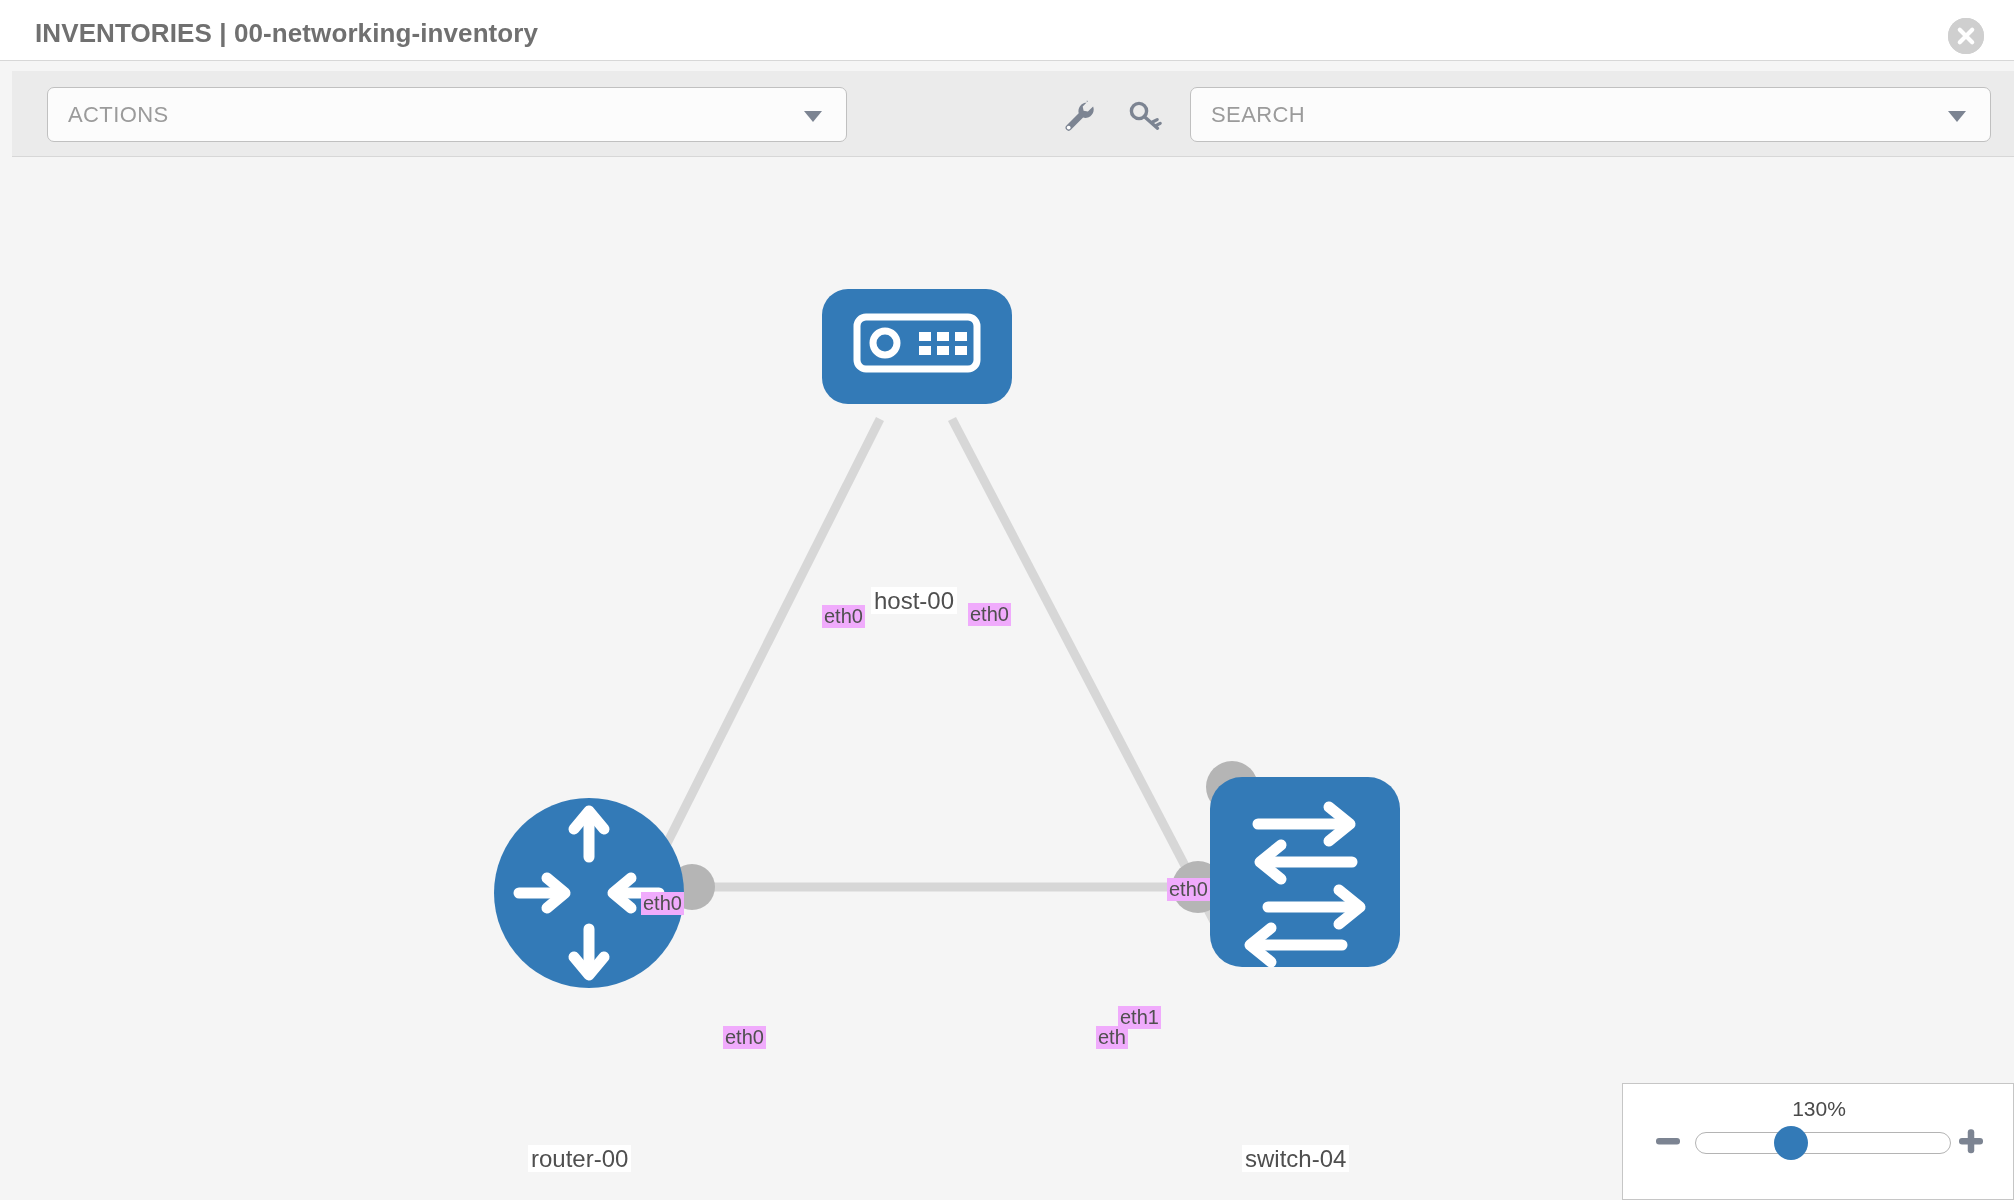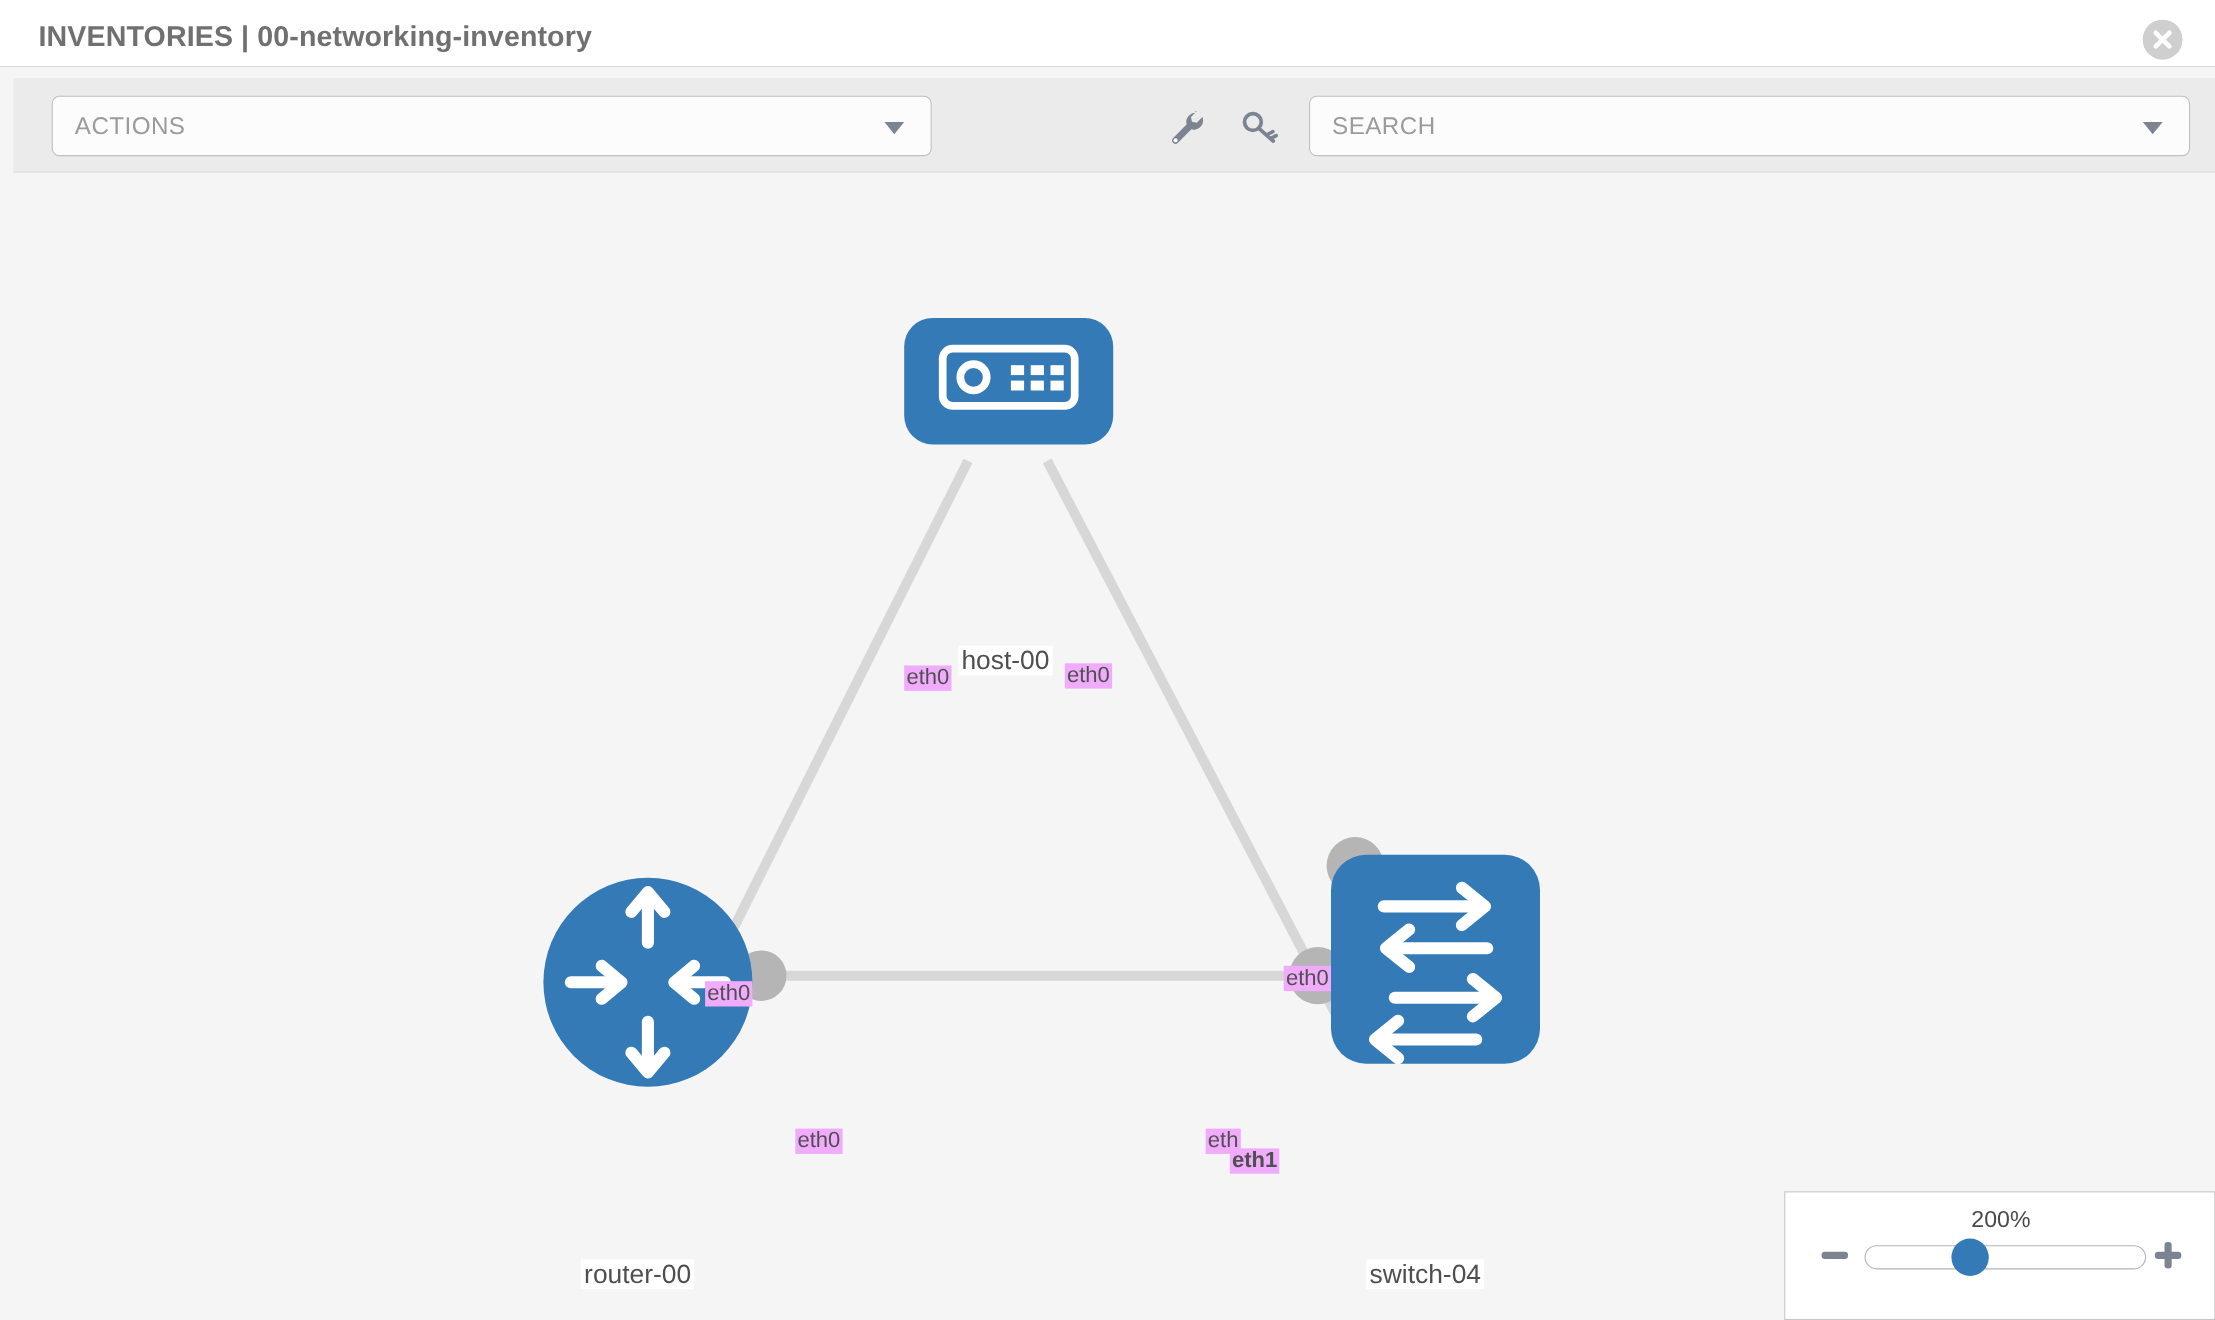--- a/index.html
+++ b/index.html
@@ -324,24 +324,24 @@
     <div class="node-label" style="left:871px; top:430px;">host-00</div>
     <div class="node-label" style="left:528px; top:988px;">router-00</div>
     <div class="node-label" style="left:1242px; top:988px;">switch-04</div>
 
     <div class="iface-label" style="left:822px; top:448px;">eth0</div>
     <div class="iface-label" style="left:968px; top:446px;">eth0</div>
     <div class="iface-label" style="left:641px; top:735px;">eth0</div>
     <div class="iface-label" style="left:1167px; top:721px;">eth0</div>
     <div class="iface-label" style="left:723px; top:869px;">eth0</div>
     <div class="iface-label" style="left:1096px; top:869px;">eth</div>
-    <div class="iface-label" style="left:1118px; top:887px;font-weight:bold;">eth1</div>
+    <div class="iface-label" style="left:1118px; top:849px;">eth1</div>
 
     <div class="zoom-panel" style="top:926px;">
-      <div class="zoom-value">200%</div>
+      <div class="zoom-value">130%</div>
       <div class="zoom-minus">
         <svg width="30" height="30" viewBox="0 0 30 30" aria-hidden="true">
           <rect x="3" y="12" width="24" height="6.5" rx="3" fill="#7c8492"></rect>
         </svg>
       </div>
       <div class="zoom-track"></div>
       <div class="zoom-thumb"></div>
       <div class="zoom-plus">
         <svg width="30" height="30" viewBox="0 0 30 30" aria-hidden="true">
           <rect x="3" y="12" width="24" height="6.5" rx="3" fill="#7c8492"></rect>

